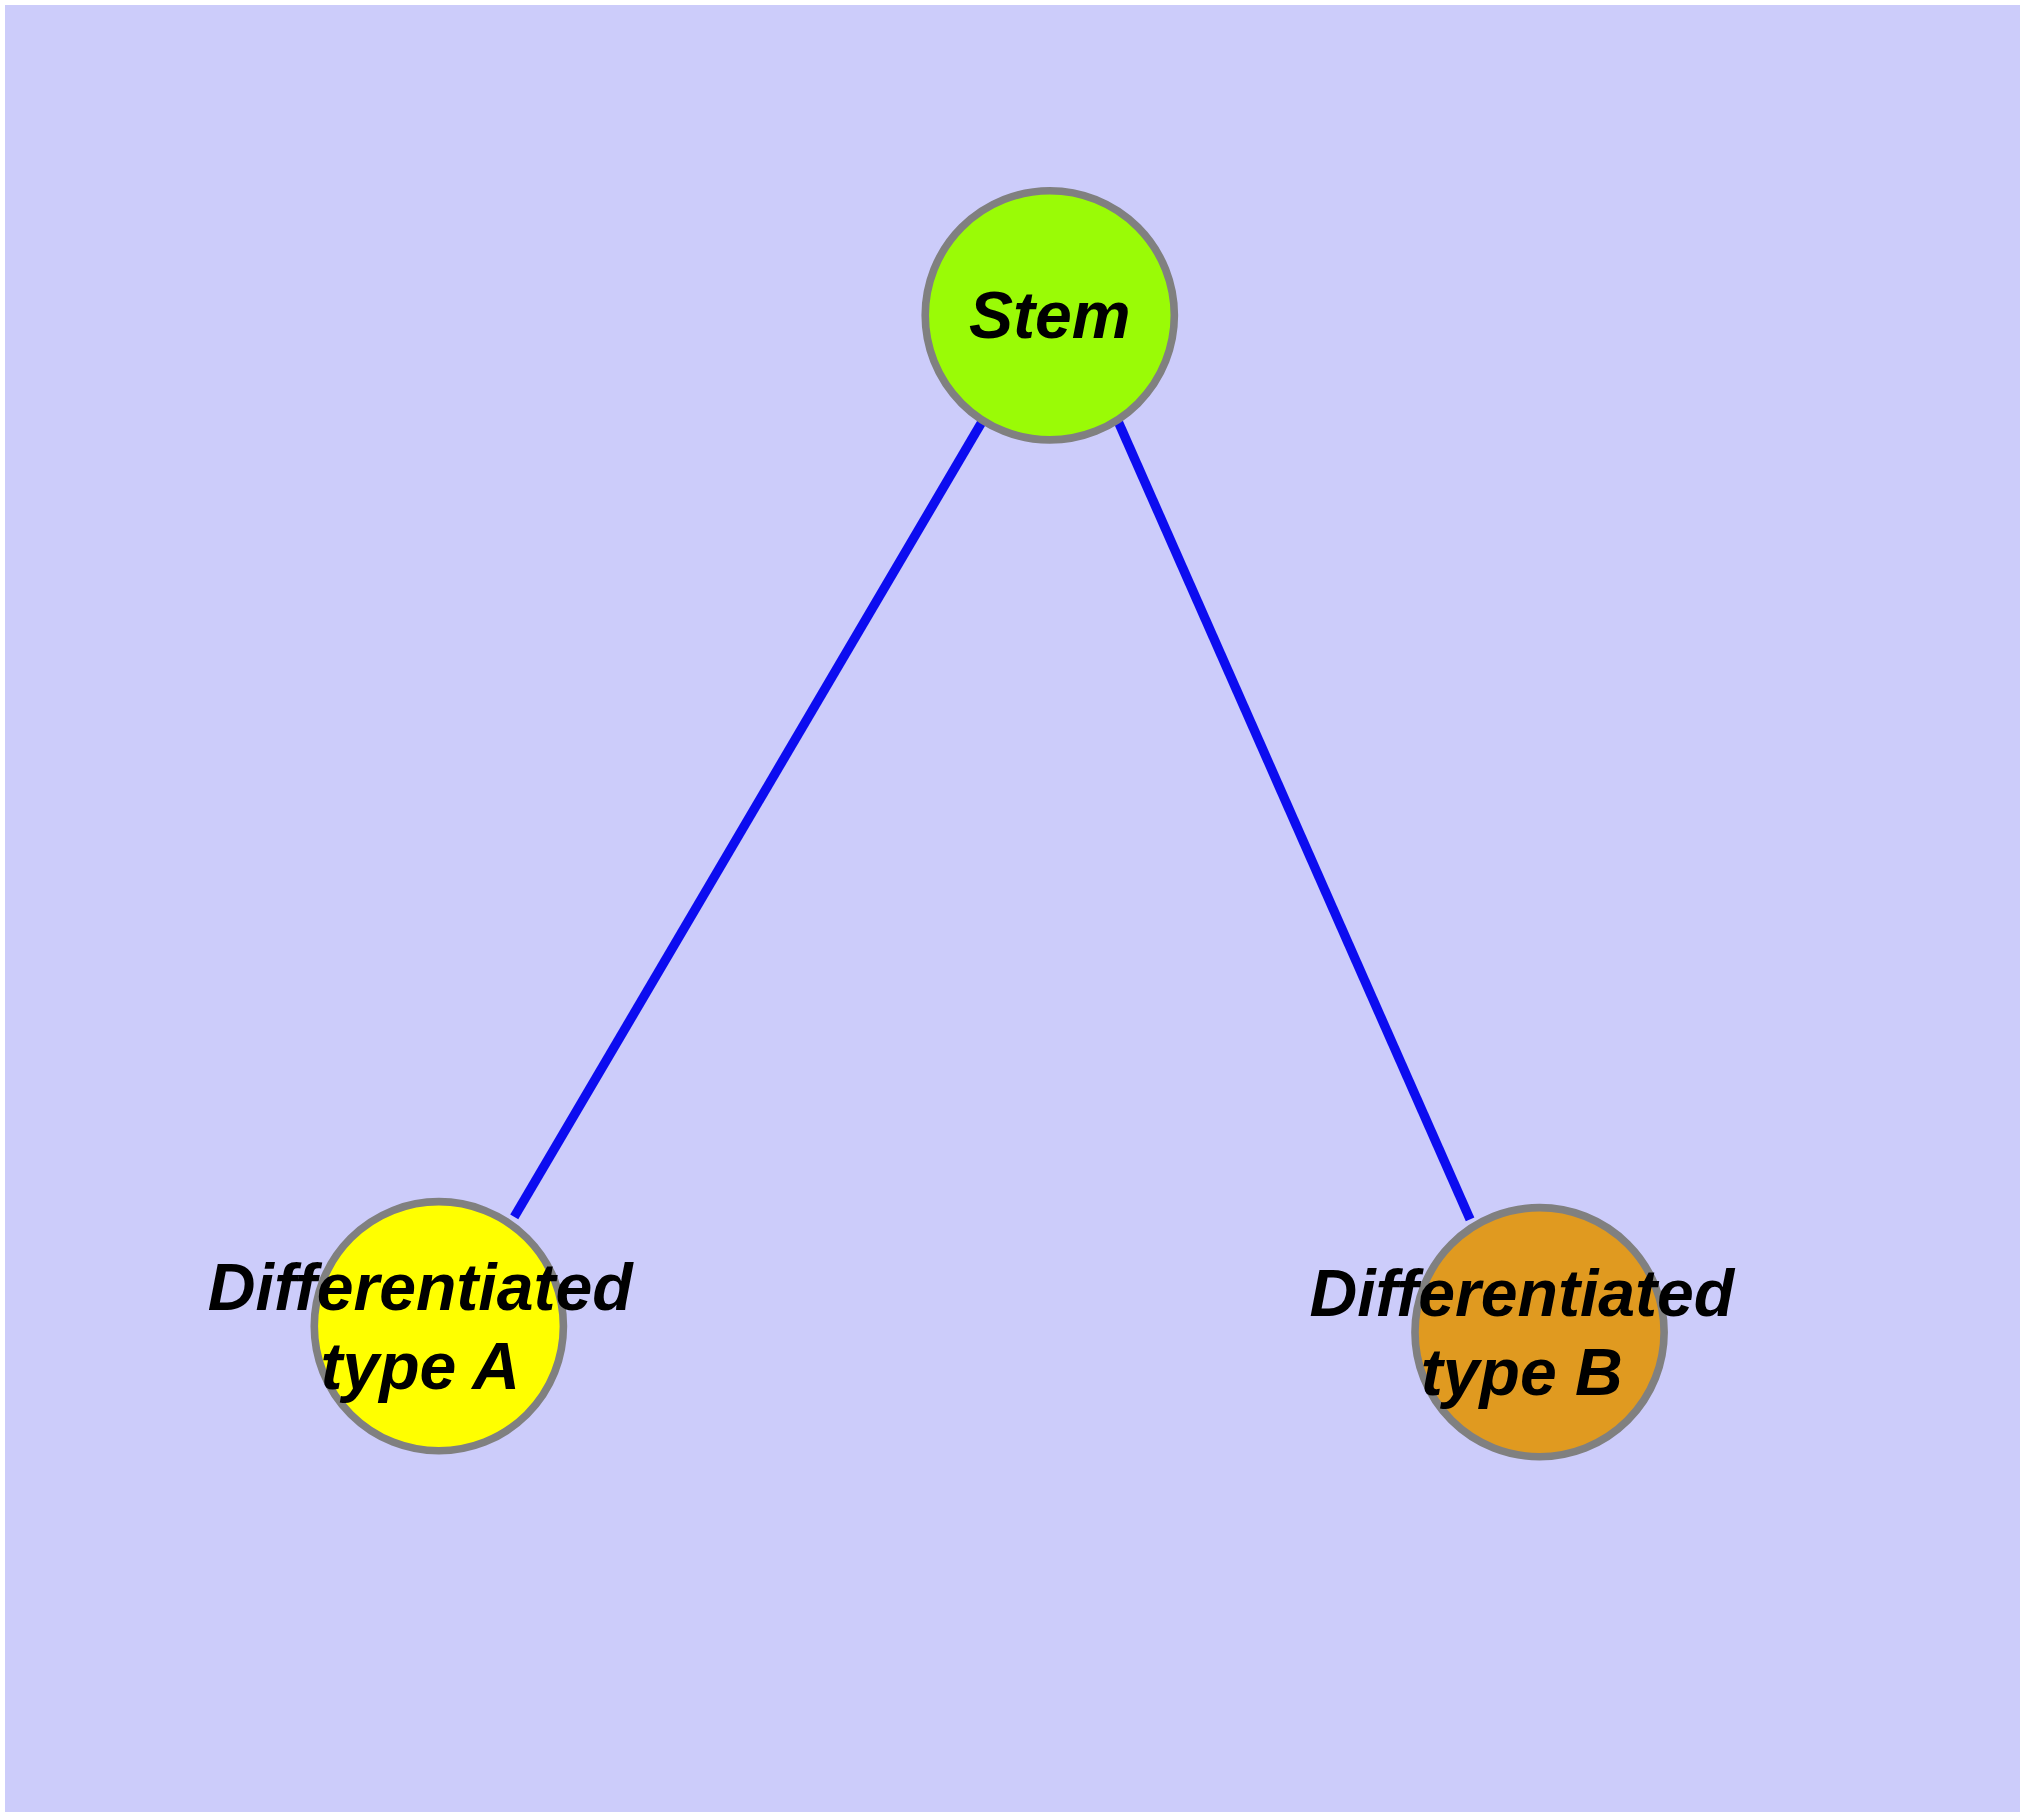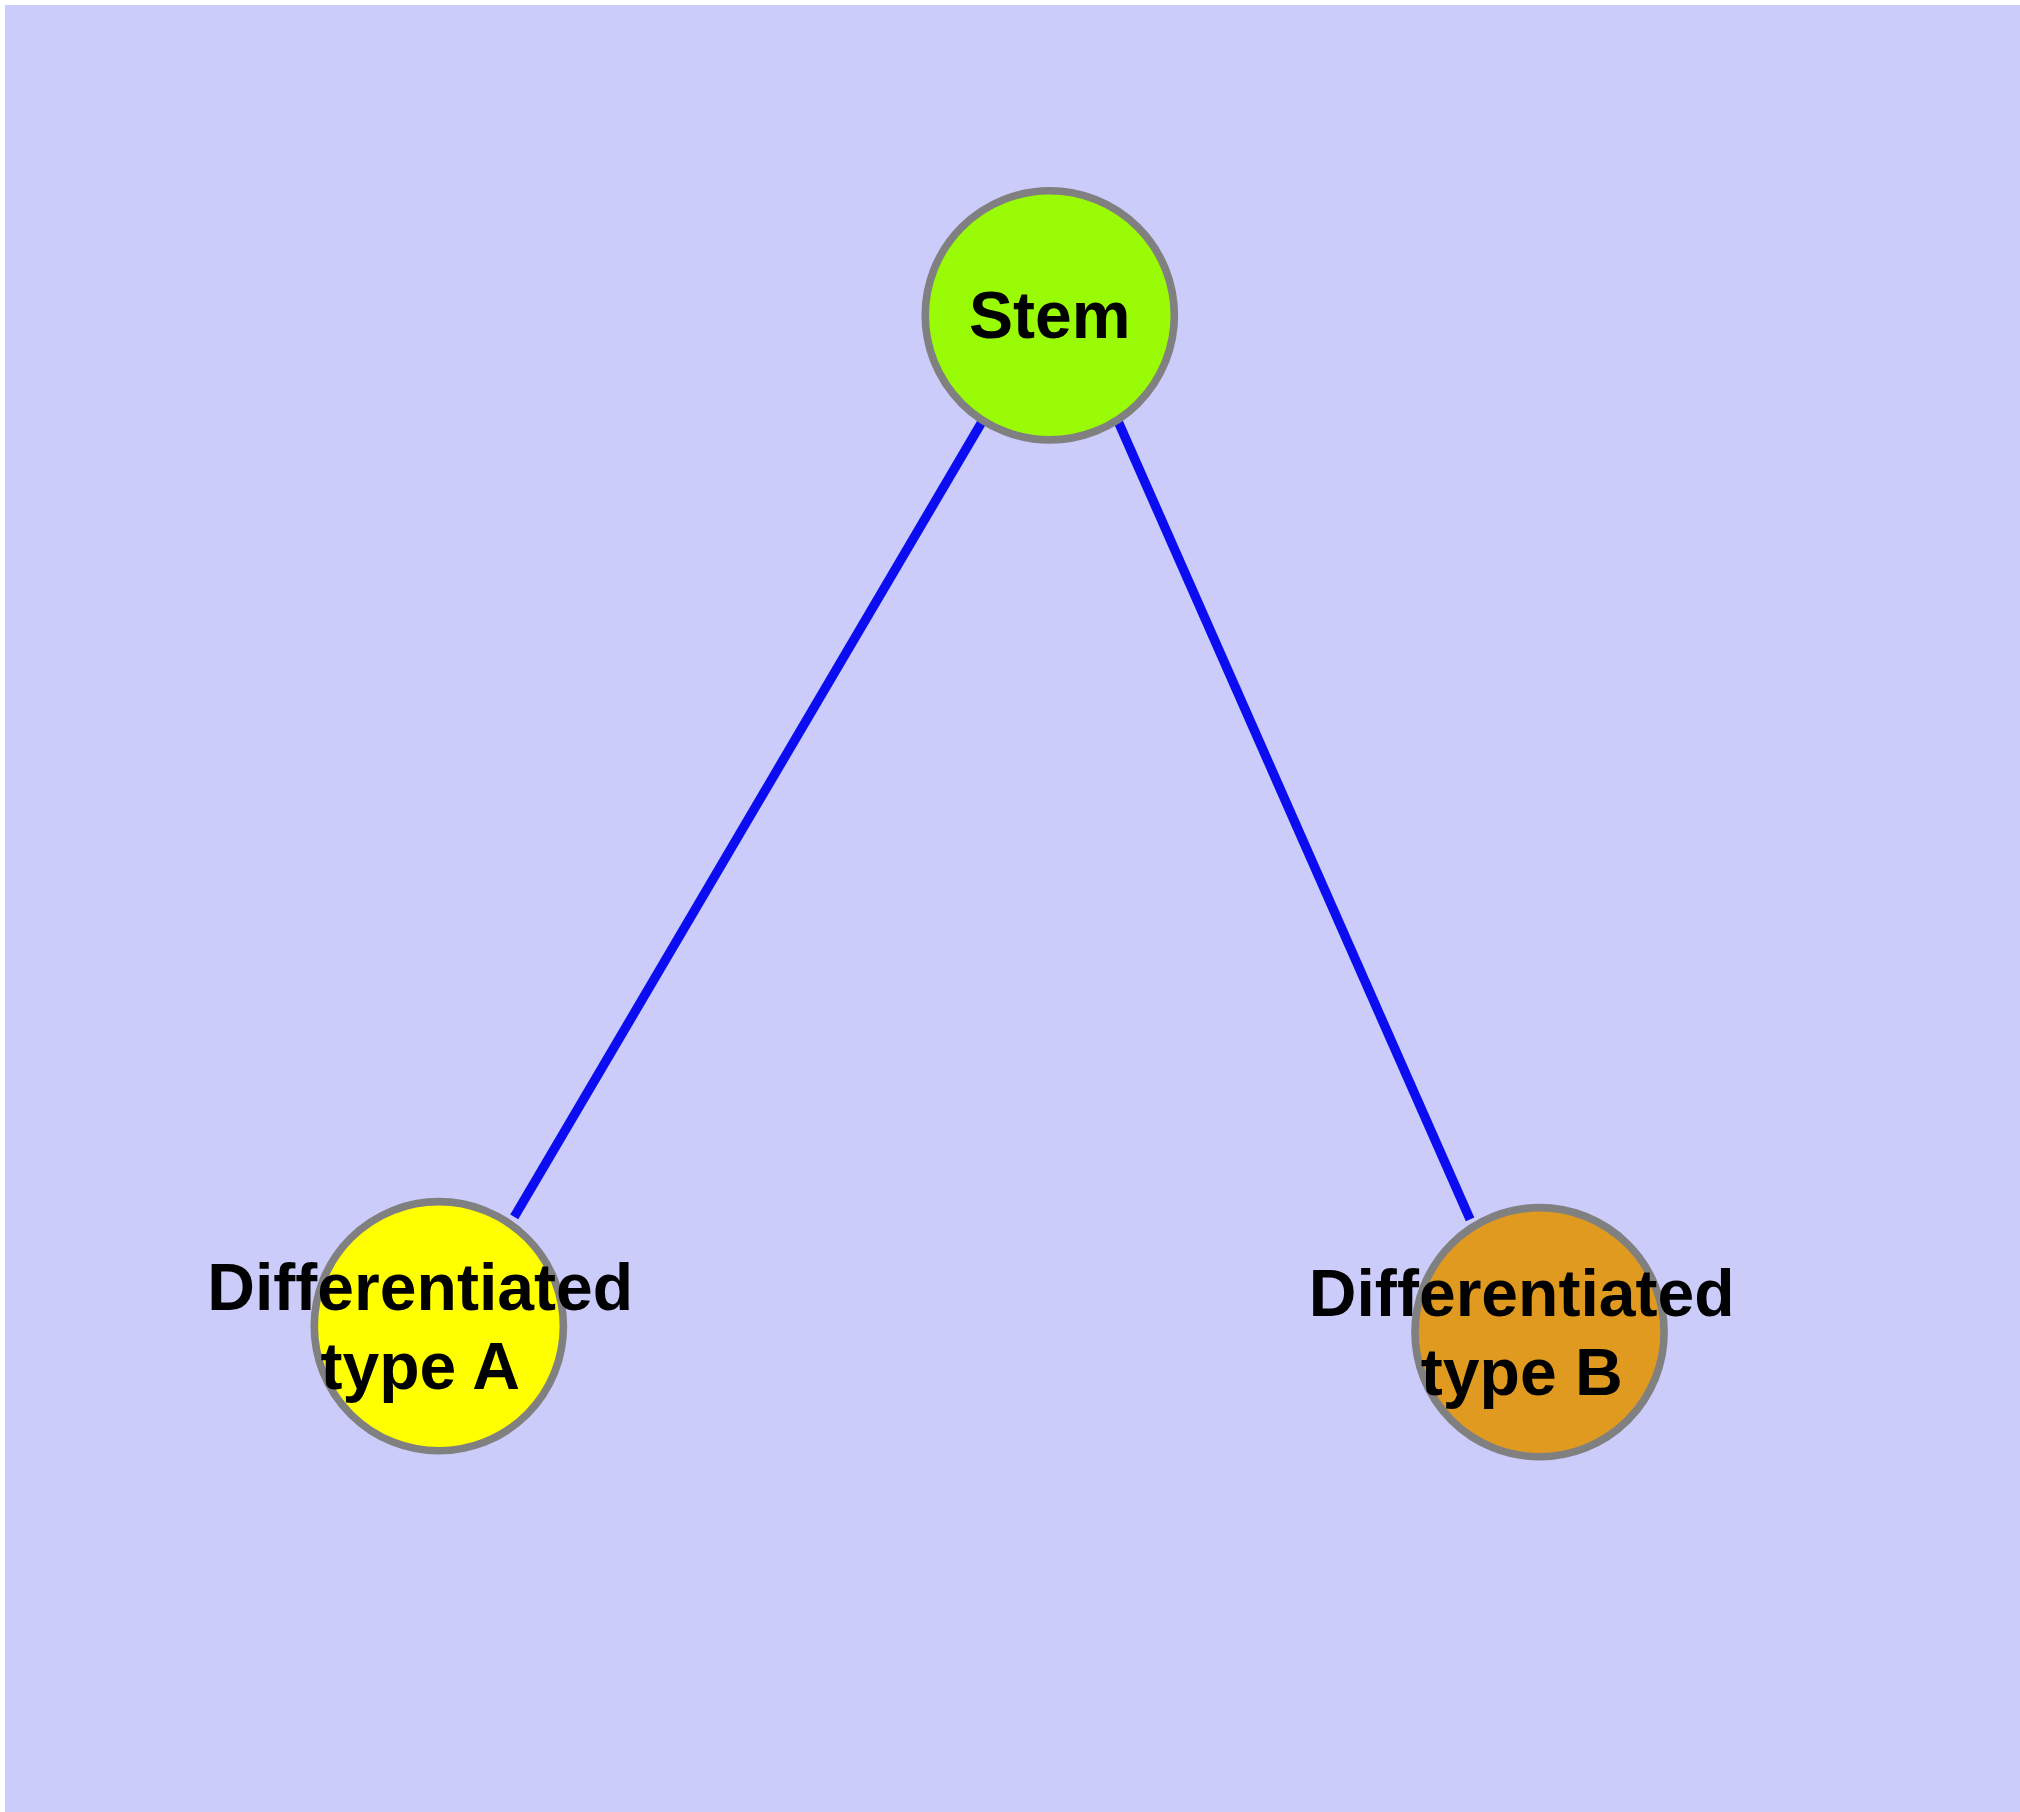--- a/index.html
+++ b/index.html
@@ -20,20 +20,21 @@
     background: #ffffff;
   }
   #plot-area {
     position: absolute;
     left: 5.1px;
     top: 5.1px;
     width: 2015px;
     height: 1807px;
     background: #ccccfa;
     overflow: hidden;
+    font-style: italic;
   }
   #graph-svg {
     position: absolute;
     left: 0;
     top: 0;
     width: 2015px;
     height: 1807px;
     display: block;
   }
   .node-circle {

